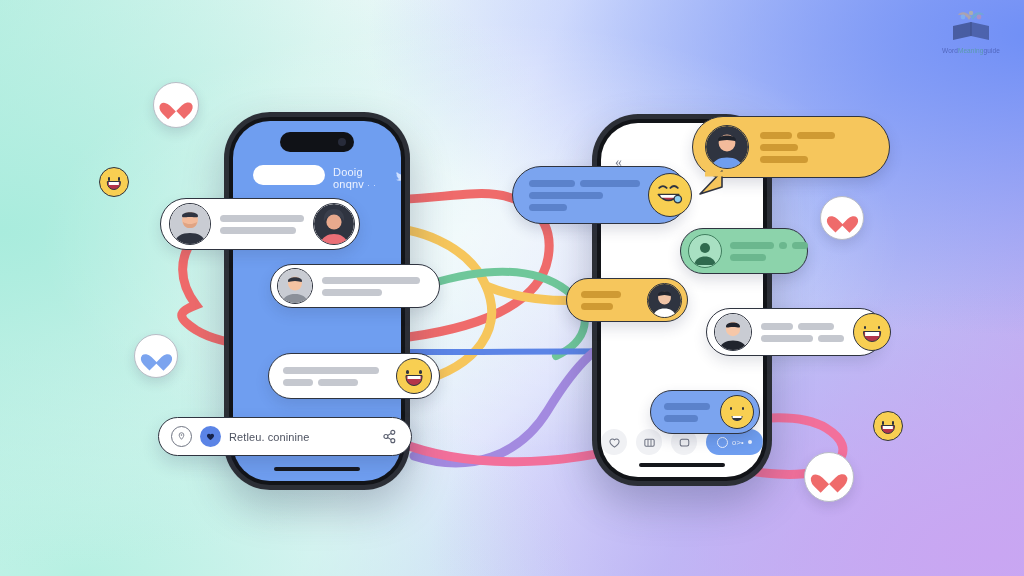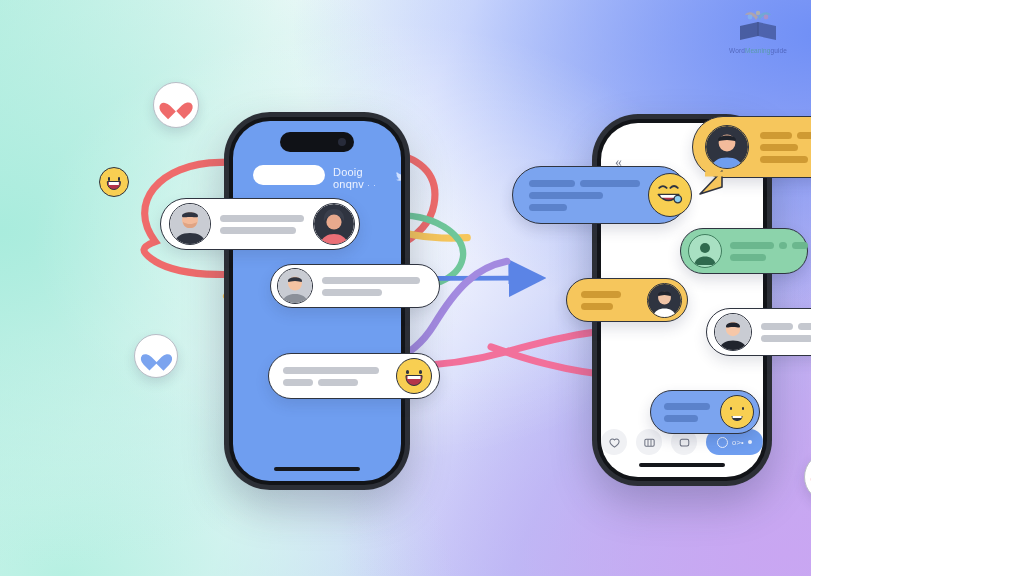--- a/index.html
+++ b/index.html
@@ -1,21 +1,21 @@
 <!DOCTYPE html>
 <html><head>
 <meta charset="utf-8">
 <style>
   html,body{margin:0;padding:0;}
   body{
     width:1024px;height:576px;overflow:hidden;
     font-family:"Liberation Sans", sans-serif;
     background:#fff;
   }
-  .stage{position:relative;width:811px;height:576px;overflow:hidden;}
+  .stage{position:relative;width:1024px;height:576px;overflow:hidden;}
 
   
   .bg{position:absolute;inset:0;
     background:
       radial-gradient(120% 95% at 102% 6%, #6f8ff6 0%, rgba(111,143,246,0) 55%),
       radial-gradient(95% 80% at 97% 96%, #c9a6f2 0%, rgba(201,166,242,0) 58%),
       radial-gradient(95% 95% at 0% 40%, #a9ecdd 0%, rgba(169,236,221,0) 62%),
       radial-gradient(80% 70% at 8% 100%, #b6f0e2 0%, rgba(182,240,226,0) 60%),
       linear-gradient(115deg,#bff0e4 0%,#e9f8f6 26%,#f3f6ff 44%,#b9c2f7 72%,#c3aaf0 100%);
   }
@@ -280,20 +280,42 @@
           <i class="ln" style="width:40px"></i>
         </span>
     </span>
     <span class="emo" style="width:34px;height:34px;">
       <i class="eye l"></i>
         <i class="eye r"></i>
       <i class="mouth"></i>
     </span>
   </div>
 
+  <div id="composer">
+    <span class="ghost">
+      <svg viewBox="0 0 14 14" width="11" height="11">
+          <path d="M7 2.2a3 3 0 0 1 3 3c0 2.2-3 5.4-3 5.4S4 7.4 4 5.2a3 3 0 0 1 3-3z" fill="none" stroke="#6f7482" stroke-width="1.1"></path>
+          <circle cx="7" cy="5.2" r="1" fill="#6f7482"></circle>
+        </svg>
+    </span>
+    <span class="heartbtn">
+      <svg viewBox="0 0 14 14" width="11" height="11">
+          <path d="M7 11.6C2.4 8.4 1.9 6.2 3 4.5a2.5 2.5 0 0 1 4 0 2.5 2.5 0 0 1 4 0c1.1 1.7.6 3.9-4 7.1z" fill="#17234a"></path>
+        </svg>
+    </span>
+    <span class="field">Retleu. coninine</span>
+    <span class="share">
+      <svg viewBox="0 0 18 18" width="17" height="17">
+          <circle cx="12.5" cy="4.6" r="2.1" fill="none" stroke="#5b6070" stroke-width="1.2"></circle>
+          <circle cx="5.2" cy="9" r="2.1" fill="none" stroke="#5b6070" stroke-width="1.2"></circle>
+          <circle cx="12.5" cy="13.4" r="2.1" fill="none" stroke="#5b6070" stroke-width="1.2"></circle>
+          <path d="M7 7.9l3.7-2.2M7 10.1l3.7 2.2" stroke="#5b6070" stroke-width="1.2"></path>
+        </svg>
+    </span>
+  </div>
 
   <div class="bub yellow" id="r-msg-yellow-top" style="left:692px;top:116px;width:198px;height:62px;padding:0 10px 0 12px;gap:11px;">
     <span class="av" style="width:42px;height:42px;">
       <svg viewBox="0 0 42 42" width="42" height="42">
           <circle cx="21" cy="21" r="21" fill="#2f3440"></circle>
           <circle cx="21" cy="17" r="8.4" fill="#f3bb9b"></circle>
           <path d="M12 14c0-6 18-6 18 0 0 2-3 0-9 0s-9 2-9 0z" fill="#1f232c"></path>
           <path d="M5 42c1.8-7.6 8-10.6 16-10.6S35.2 34.4 37 42z" fill="#6f9ef0"></path>
         </svg>
     </span>

